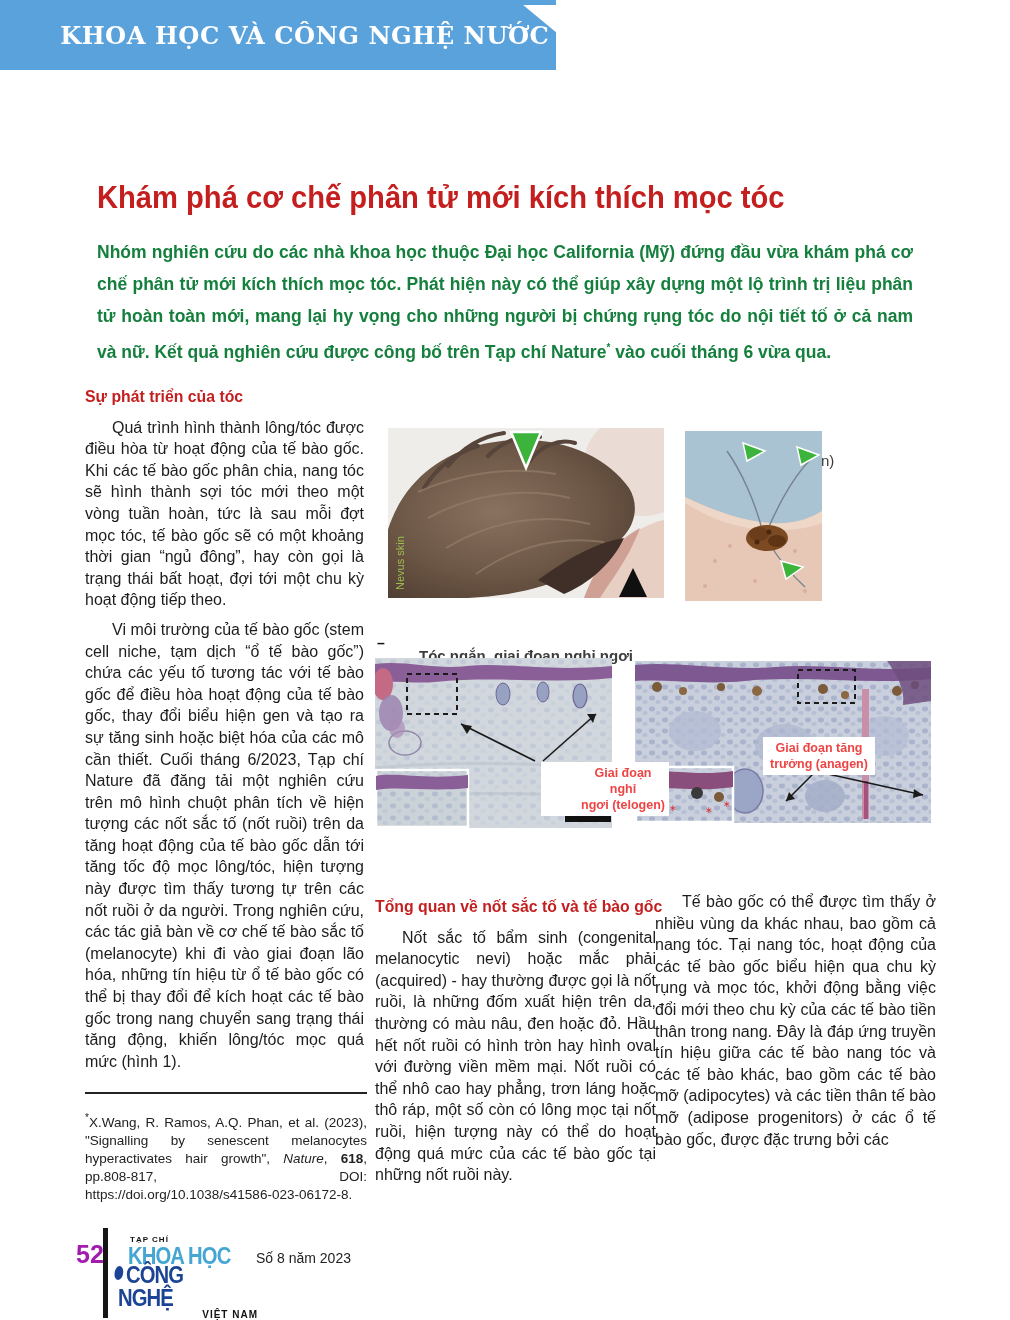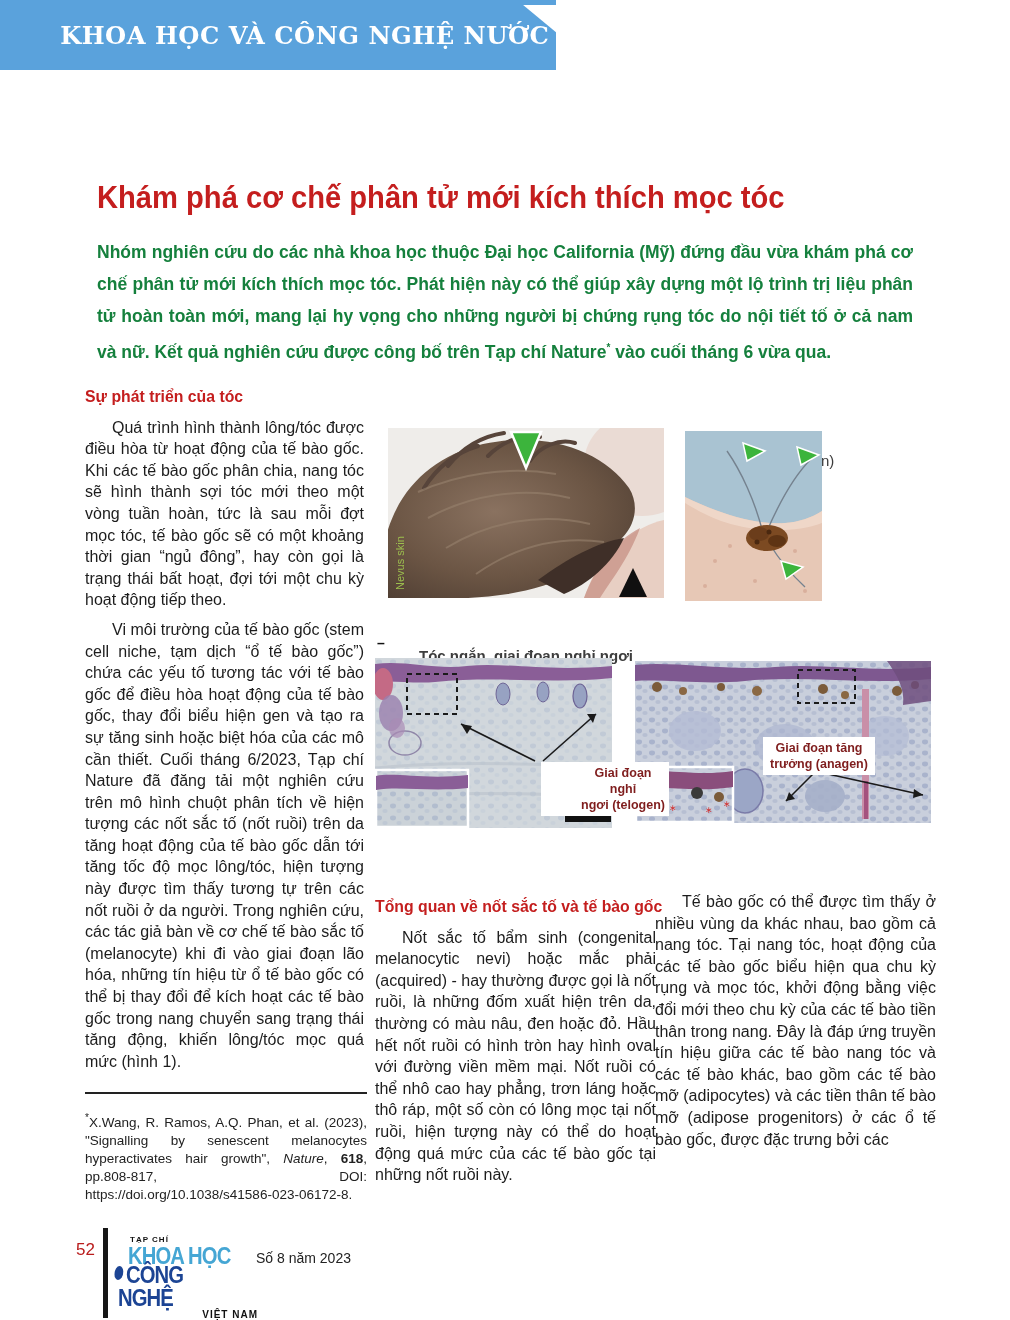--- a/index.html
+++ b/index.html
@@ -37,26 +37,26 @@
   .footnote .jr{font-style:italic;}
   .footnote .vol{font-weight:bold;}
 
   
   .figure{left:375px;top:395px;width:560px;height:450px;}
   .figlabel{position:absolute;font-size:15px;color:#3d3d3d;line-height:14px;margin-top:42px;}
   .fig-caption{left:375px;top:845px;width:562px;font-size:15.5px;line-height:21px;color:#2e2e2e;}
   .fig-caption .b{font-weight:bold;}
   .fig-caption .n{font-weight:normal;color:#3a3a3a;}
   .hist-label{position:absolute;background:#ffffff;text-align:center;font-weight:bold;
-              font-size:12.5px;line-height:16px;color:#7f1d1d;padding:3px 4px;}
+              font-size:12.5px;line-height:16px;color:#ef4444;padding:3px 4px;}
   .dash{position:absolute;font-weight:bold;color:#111;font-size:14px;}
   svg text{font-family:"Liberation Sans",sans-serif;}
 
   
-  .pageno{left:76px;top:1240px;font-size:17px;font-weight:normal;color:#b91c1c;}
+  .pageno{left:76px;top:1240px;font-size:25px;font-weight:bold;color:#a21caf;}
   .fbar{left:103px;top:1228px;width:5px;height:90px;background:#161616;}
   .logo{left:118px;top:1236px;width:140px;line-height:1;}
   .logo-top{font-size:8px;font-weight:bold;color:#111;margin-left:12px;letter-spacing:1px;}
   .logo-l1{font-size:23px;font-weight:bold;color:#45A6D4;transform:scaleX(0.88);
            transform-origin:left center;margin:1px 0 0 10px;letter-spacing:-1px;}
   .logo-l2{font-size:23px;font-weight:bold;color:#1C4494;transform:scaleX(0.88);
            transform-origin:left center;margin:-4px 0 0 0;letter-spacing:-1px;position:relative;}
   .logo-swoosh{position:absolute;left:-4px;top:2px;width:10px;height:14px;background:#1C4494;
                border-radius:60% 40% 60% 40%;}
   .logo-l2 .txt{margin-left:9px;}

